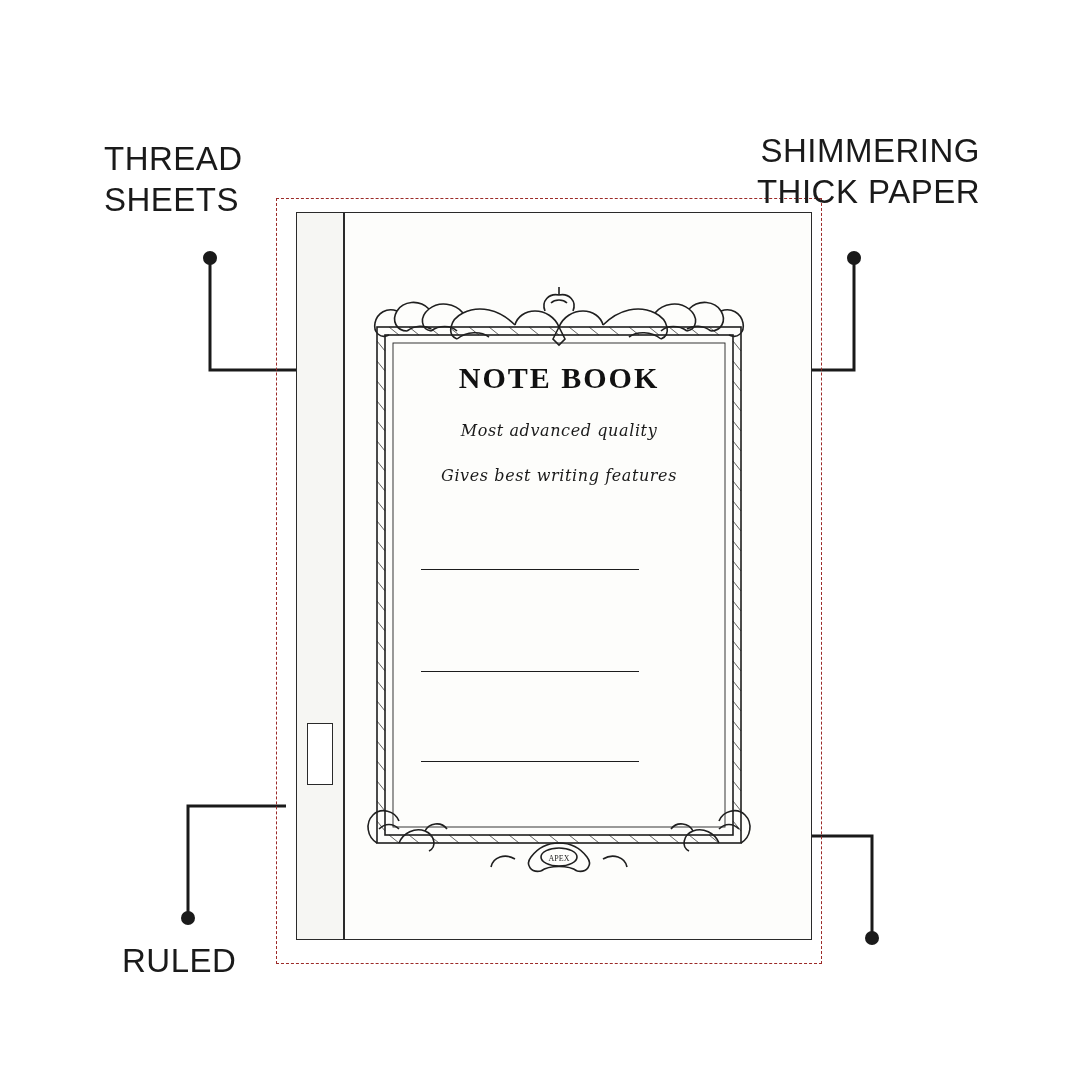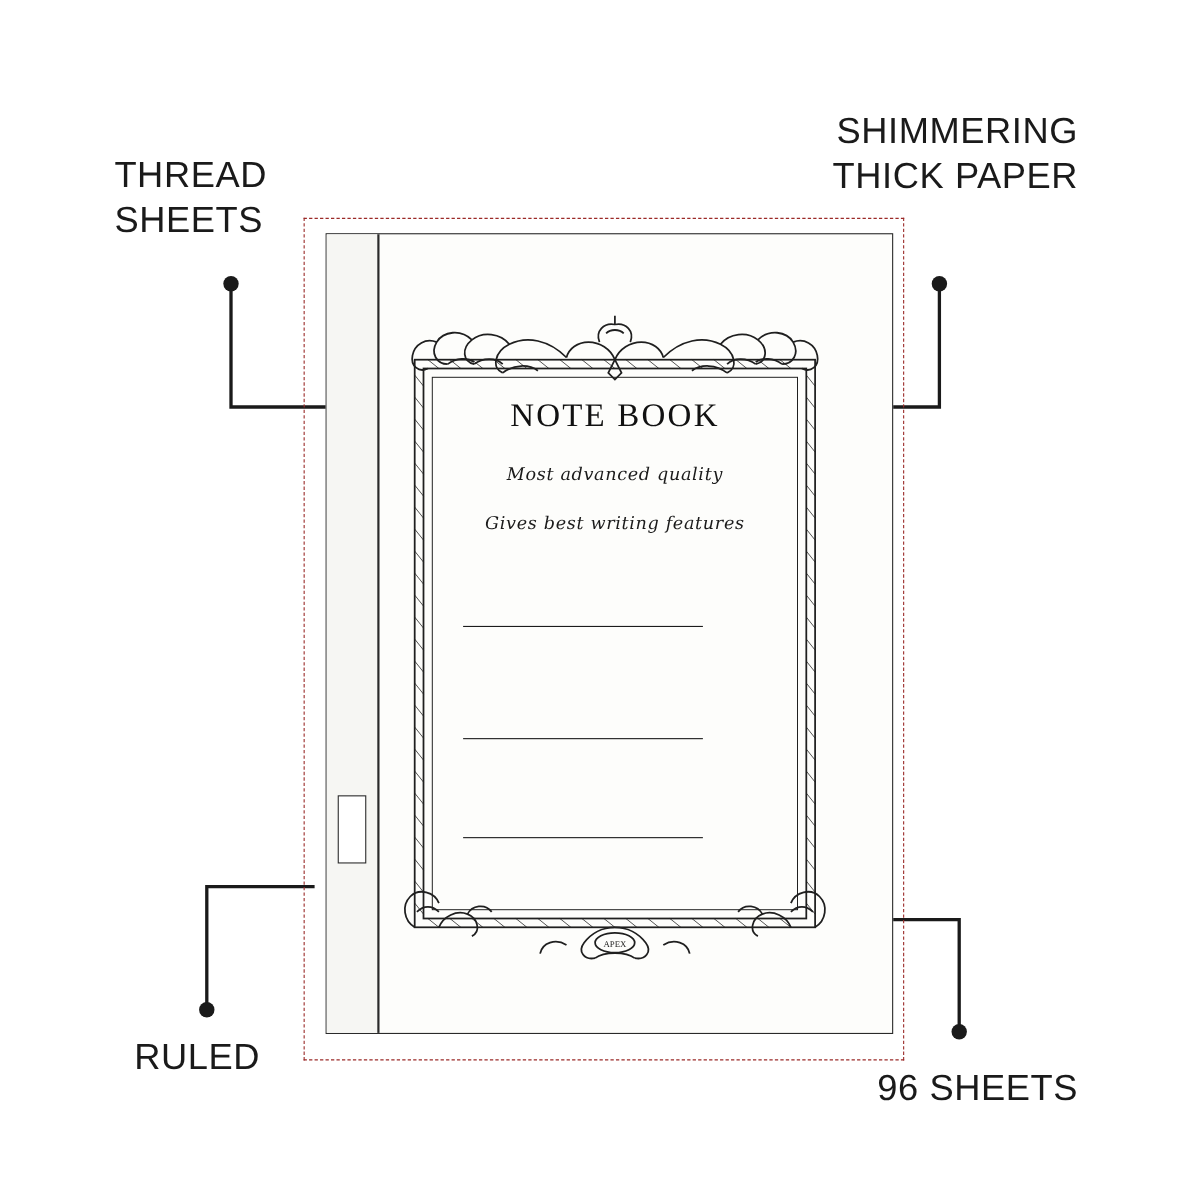--- a/index.html
+++ b/index.html
@@ -26,21 +26,21 @@
   .callout {
     position: absolute;
     color: #1a1a1a;
     font-family: "Liberation Sans", sans-serif;
     font-size: 33px;
     font-weight: 400;
     letter-spacing: 0.5px;
     line-height: 1.25;
     white-space: pre-line;
   }
-  .callout.right { text-align: right; }
+  .callout.right { text-align: right; margin-top: 32px; }
   .callout.left  { text-align: center; }
 
   #label-thread-binding { left: 104px; top: 138px; text-align: left; }
   #label-shimmering     { right: 100px; top: 98px; text-align: right; }
   #label-ruled          { left: 122px; top: 940px; }
   #label-sheets         { right: 100px; top: 968px; text-align: right; }
 
   
   #leaders {
     position: absolute;
@@ -115,21 +115,21 @@
   #cover-text {
     position: absolute;
     left: 0;
     top: 80px;
     width: 400px;
     text-align: center;
     pointer-events: none;
   }
   #cover-title {
     font-family: "Liberation Serif", serif;
-    font-weight: normal;
+    font-weight: bold;
     font-size: 30px;
     letter-spacing: 2px;
     color: #111;
   }
   .cover-sub {
     font-family: "DejaVu Serif", serif;
     font-style: italic;
     font-size: 16px;
     color: #1a1a1a;
     margin-top: 26px;
@@ -240,15 +240,14 @@
       <div class="cover-rule" style="left:62px; top:390px; width:218px;"></div>
       <div class="cover-rule" style="left:62px; top:480px; width:218px;"></div>
     </div>
   </div>
 
   <div class="callout left" id="label-thread-binding">THREAD
 SHEETS</div>
   <div class="callout right" id="label-shimmering">SHIMMERING
 THICK PAPER</div>
   <div class="callout left" id="label-ruled">RULED</div>
-  <div class="callout right" id="label-sheets">96 SHEETS</div>
 
 </div>
 
 </body></html>

